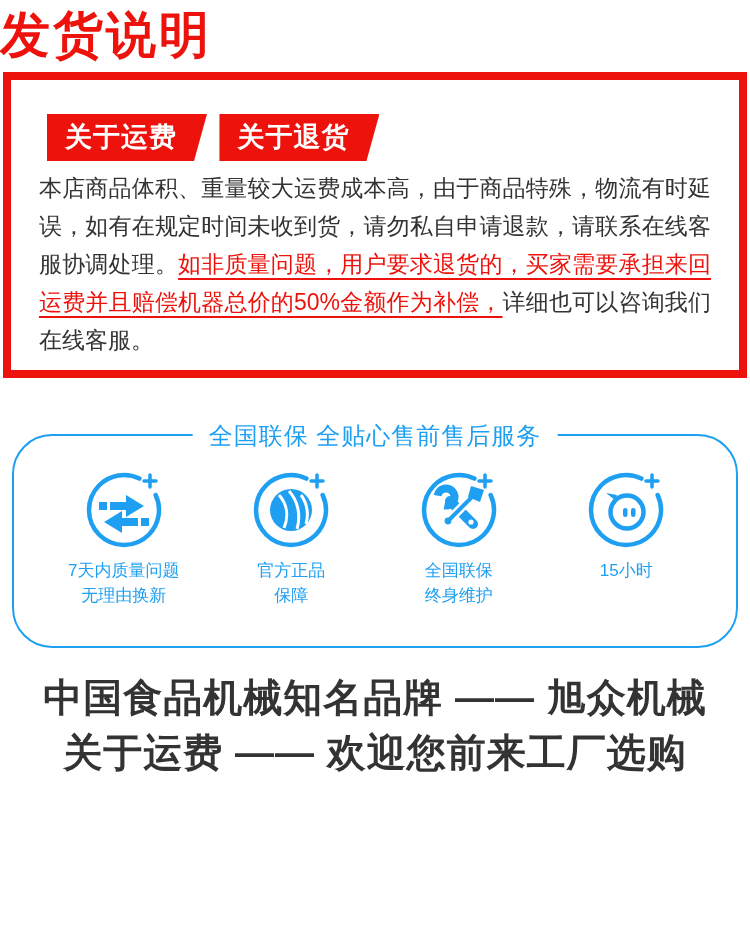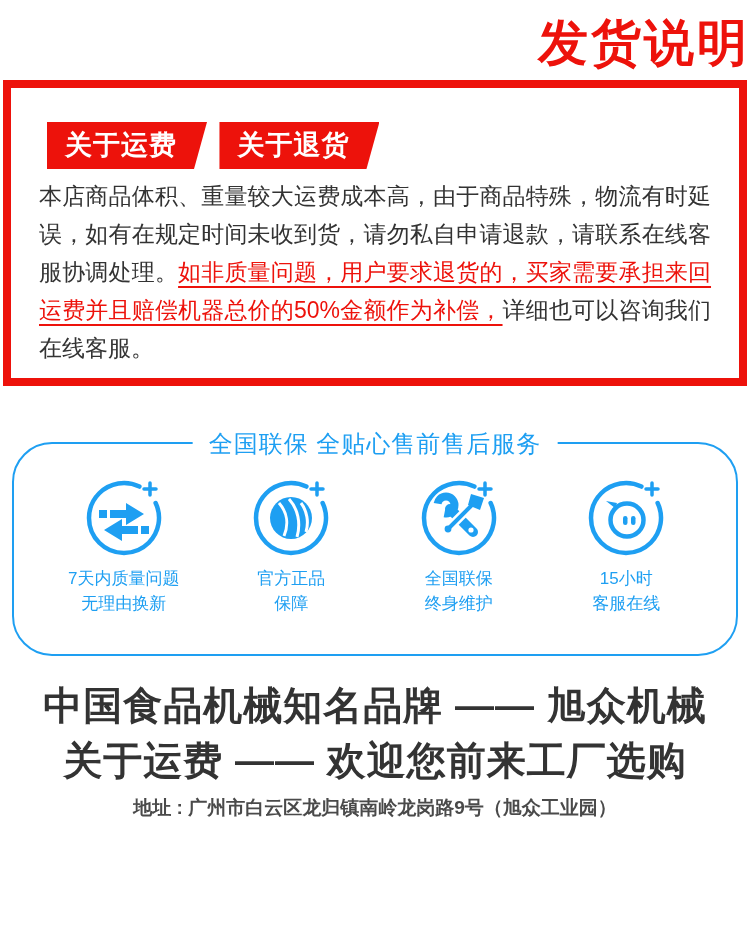--- a/index.html
+++ b/index.html
@@ -1,21 +1,21 @@
 <!DOCTYPE html>
 <html><head>
 <meta charset="utf-8">
 <style>
   * { margin:0; padding:0; box-sizing:border-box; }
   body { background:#ffffff; font-family:"Liberation Sans","DejaVu Sans",sans-serif; }
   .page { position:relative; width:750px; height:950px; background:#fff; overflow:hidden; }
 
   
   .main-title {
-    margin-top:14px; text-align:right;
+    margin-top:6px; text-align:left;
     font-size:50px; line-height:58px; font-weight:900;
     color:#ed120b; letter-spacing:3px;
   }
 
   
   .red-box {
     margin:8px 3px 0; border:8px solid #ed120b;
     padding:20px 28px 11px;
   }
   .tag {
@@ -143,26 +143,24 @@
         <svg viewBox="0 0 80 80">
           <circle cx="40" cy="40" r="35" class="ic-stroke" stroke-width="4.5" stroke-linecap="round" stroke-dasharray="196 24" stroke-dashoffset="208" transform="rotate(-45 40 40)"></circle>
           <path d="M66 5v12 M60 11h12" stroke="#1e9ff2" stroke-width="3.5" stroke-linecap="round"></path>
           <circle cx="41" cy="42" r="16.5" class="ic-stroke" stroke-width="4.5"></circle>
           <path class="ic" d="M29 30 L20 23 L31 25 Z"></path>
           <rect class="ic" x="37" y="38" width="4.5" height="9" rx="2.2"></rect>
           <rect class="ic" x="45" y="38" width="4.5" height="9" rx="2.2"></rect>
         </svg>
         <div class="svc-label">
           <div>15小时</div>
-          <div>客服在线</div>
         </div>
       </div>
 
     </div>
   </div>
 
   <div class="brand">
     <div class="brand-line">中国食品机械知名品牌 —— 旭众机械</div>
     <div class="brand-line">关于运费 —— 欢迎您前来工厂选购</div>
-    <div class="address">地址 : 广州市白云区龙归镇南岭龙岗路9号（旭众工业园）</div>
   </div>
 
 </div>
 
 </body></html>

